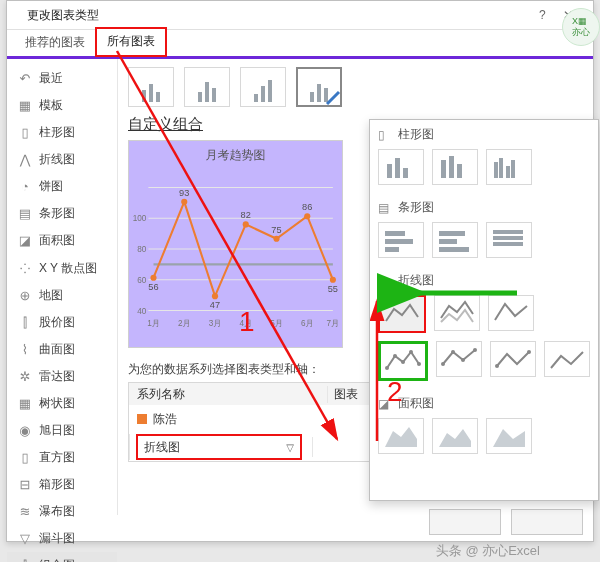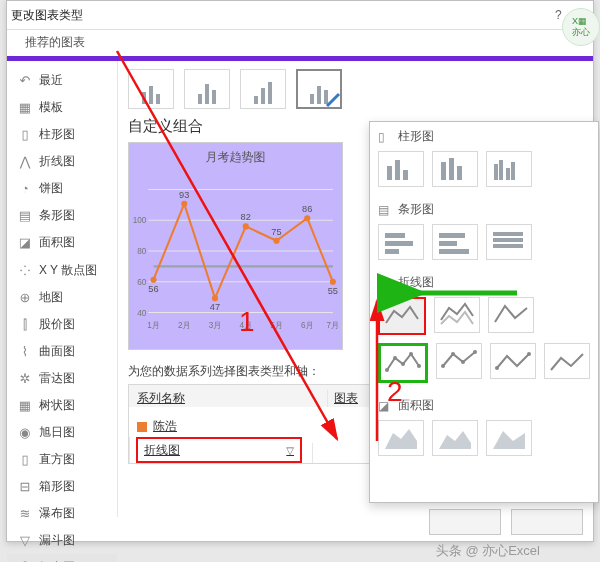--- a/index.html
+++ b/index.html
@@ -16,29 +16,29 @@
   .dialog {
     position: absolute;
     left: 6px; top: 0;
     width: 586px; height: 540px;
     background: #fff;
     border: 1px solid #bfbfbf;
     box-shadow: 0 2px 6px rgba(0,0,0,.15);
   }
   .titlebar {
     height: 28px;
-    padding: 0 4px;
+    padding: 0 20px;
     display: flex; align-items: center; justify-content: space-between;
     border-bottom: 1px solid #e0e0e0;
   }
   .titlebar .title { color:#222; }
   .titlebar .ctrls span { margin-left: 14px; color:#666; cursor:pointer; }
   .tabs {
     display:flex; gap:0; padding: 0 8px; height:26px; align-items:flex-end;
-    border-bottom:5px solid #6d28d9;
+    border-bottom:3px solid #6d28d9;
   }
   .tab {
     padding:4px 10px 5px; color:#555; cursor:pointer;
   }
   .tab.active {
     color:#222; border:1px solid #d0d0d0; border-bottom:1px solid #fff;
     position:relative; top:1px; background:#fff;
   }
   .red-box { border:2px solid #e11 !important; }
   .body {
@@ -58,34 +58,34 @@
     flex:1; position:relative; padding:8px 10px;
   }
   .thumb-row { display:flex; gap:10px; margin-bottom:8px; }
   .thumb {
     width:44px; height:34px; border:1px solid #d8d8d8;
     display:flex; align-items:flex-end; justify-content:center; gap:3px;
     padding-bottom:4px; background:#fff;
   }
   .thumb.sel { border-color:#888; box-shadow:0 0 0 1px #888 inset; }
   .thumb .bar { width:4px; background:#9aa3ab; }
-  .section-title { font-size:15px; color:#333; margin:4px 0 6px; }
+  .section-title { font-size:15px; color:#333; margin:4px 0 6px;text-decoration:underline; }
   .preview {
     border:1px solid #cfcfcf; width:205px; height:200px; padding:6px 4px 0; position:relative;
     background:#c4b5fd;
   }
   .preview-title { text-align:center; color:#555; font-size:12px; }
   svg.chart { width:100%; height:170px; display:block; }
   .series-wrap { margin-top:13px; }
   .series-label { color:#444; margin-bottom:4px; }
   .series-table {
     border:1px solid #d8d8d8; width:430px;
   }
   .series-head, .series-row {
-    display:flex; align-items:flex-end;text-decoration:underline;
+    display:flex; align-items:center;
   }
   .series-head { background:#f4f4f4; height:22px; }
   .series-row  { height:28px; }
   .col-name { flex:0 0 190px; padding-left:8px; display:flex; align-items:center; gap:6px;}
   .col-type { flex:0 0 170px; border-left:1px solid #e6e6e6; padding:0 6px;}
   .col-axis { flex:1; border-left:1px solid #e6e6e6; text-align:center;}
   .swatch { width:10px; height:10px; display:inline-block; }
   .dropdown {
     width:150px; height:22px; border:1px solid #b8b8b8;
     display:flex; align-items:center; justify-content:space-between;
@@ -144,20 +144,21 @@
   <div class="titlebar">
     <span class="title">更改图表类型</span>
     <span class="ctrls">
       <span>?</span>
       <span>✕</span>
     </span>
   </div>
 
   <div class="tabs">
     <div class="tab">推荐的图表</div>
+    <div class="tab active red-box">所有图表</div>
   </div>
 
   <div class="body">
     <div class="sidebar">
       <div class="sb-item">
           <span class="ic">↶</span>
           <span>最近</span>
         </div>
       <div class="sb-item">
           <span class="ic">▦</span>

